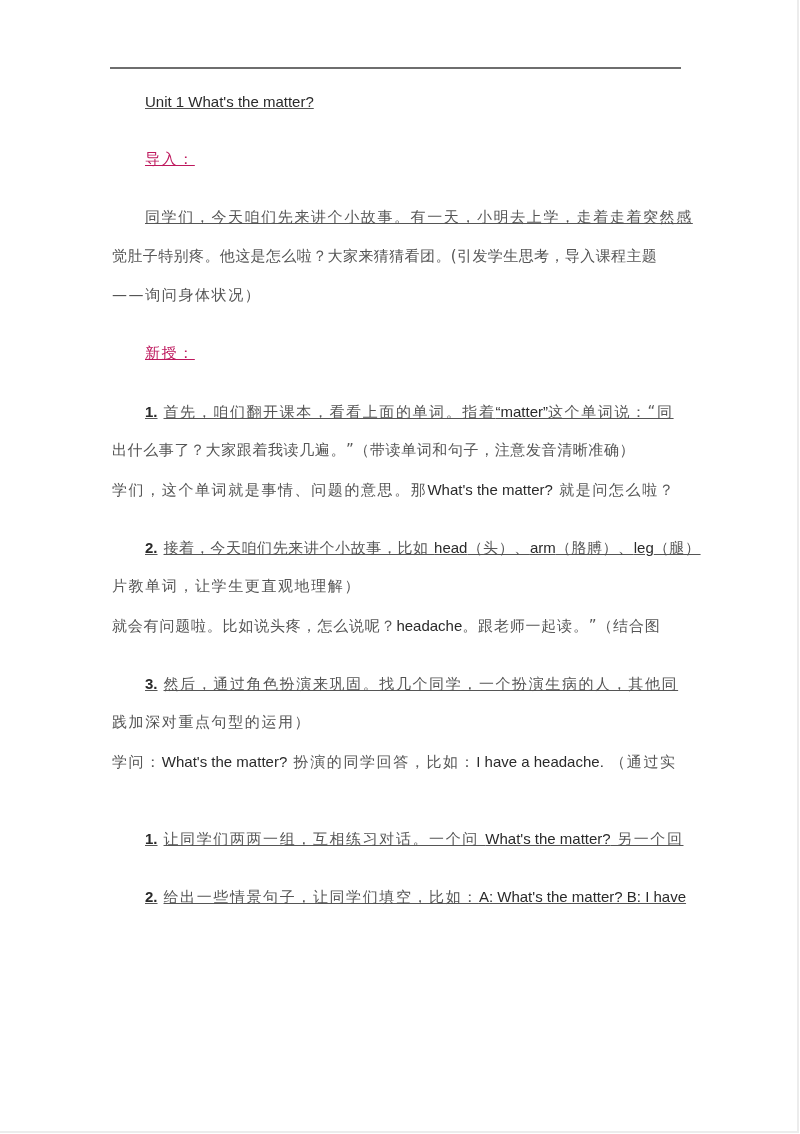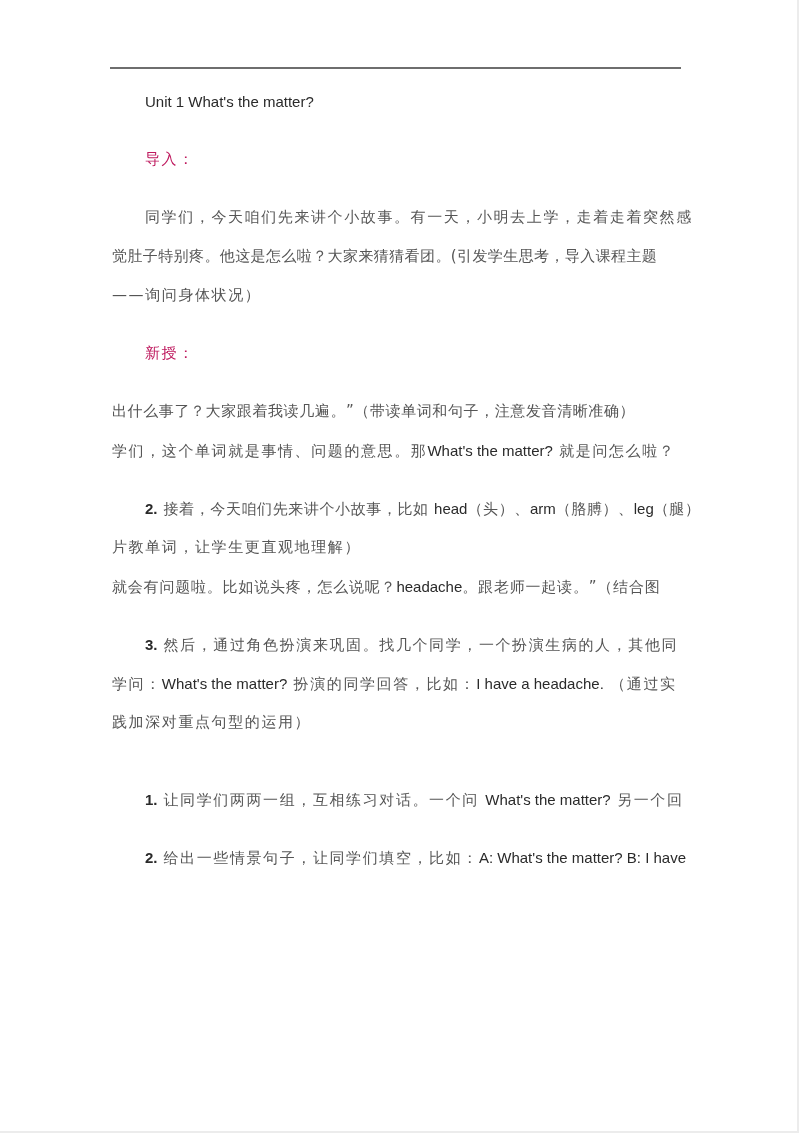--- a/index.html
+++ b/index.html
@@ -15,21 +15,21 @@
   .header-rule {
     position: absolute; left: 110px; top: 67px; width: 571px; height: 2px; background: #6e6e6e;
   }
   .content {
     position: absolute; left: 112px; top: 82px; width: 568px;
   }
   .line {
     height: 39px; line-height: 39px; font-size: 15px; color: #555;
     white-space: nowrap; letter-spacing: 1.6px;
   }
-  .indent { padding-left: 33px; }
+  .indent { padding-left: 33px; text-decoration: underline; }
   .gap { height: 19px; }
   .en { font-family: "Liberation Sans", sans-serif; color: #2a2a2a; letter-spacing: 0; font-size: 15px; }
   .title { font-family: "Liberation Sans", sans-serif; color: #2a2a2a; letter-spacing: 0; font-size: 15px; }
   .num { font-family: "Liberation Sans", sans-serif; color: #2a2a2a; font-weight: bold; letter-spacing: 0; margin-right: 6px; }
   .heading { color: #be185d; }
   .watermark {
     position: absolute; left: 378px; top: 990px; font-family: "DejaVu Sans", sans-serif;
     font-weight: bold; font-size: 78px; color: #efefef; letter-spacing: 2px; line-height: 80px;
     pointer-events: none;
   }
@@ -45,20 +45,23 @@
     <div class="gap"></div>
     <div class="line indent heading">导入：</div>
     <div class="gap"></div>
     <div class="line indent">同学们，今天咱们先来讲个小故事。有一天，小明去上学，走着走着突然感</div>
     <div class="line" style="letter-spacing:0.4px">觉肚子特别疼。他这是怎么啦？大家来猜猜看团。(引发学生思考，导入课程主题</div>
     <div class="line">——询问身体状况）</div>
     <div class="gap"></div>
     <div class="line indent heading">新授：</div>
     <div class="gap"></div>
 
+    <div class="line indent">
+      <span class="num">1.</span><span>首先，咱们翻开课本，看看上面的单词。指着</span><span class="en">“matter”</span><span>这个单词说：“同</span>
+    </div>
     <div class="line" style="letter-spacing:0.6px">
       <span>出什么事了？大家跟着我读几遍。”（带读单词和句子，注意发音清晰准确）</span>
     </div>
     <div class="line">
       <span>学们，这个单词就是事情、问题的意思。那</span><span class="en">What's the matter?</span><span> 就是问怎么啦？</span>
     </div>
     <div class="gap"></div>
 
     <div class="line indent" style="letter-spacing:0.6px">
       <span class="num">2.</span><span>接着，今天咱们先来讲个小故事，比如 </span><span class="en">head</span><span>（头）、</span><span class="en">arm</span><span>（胳膊）、</span><span class="en">leg</span><span>（腿）</span>
@@ -68,24 +71,24 @@
     </div>
     <div class="line" style="letter-spacing:0.8px">
       <span>就会有问题啦。比如说头疼，怎么说呢？</span><span class="en">headache</span><span>。跟老师一起读。”（结合图</span>
     </div>
     <div class="gap"></div>
 
     <div class="line indent">
       <span class="num">3.</span><span>然后，通过角色扮演来巩固。找几个同学，一个扮演生病的人，其他同</span>
     </div>
     <div class="line">
-      <span>学问：</span><span class="en">What's the matter?</span><span> 扮演的同学回答，比如：</span><span class="en">I have a headache.</span><span> （通过实</span>
+      <span>践加深对重点句型的运用）</span>
     </div>
     <div class="line">
-      <span>践加深对重点句型的运用）</span>
+      <span>学问：</span><span class="en">What's the matter?</span><span> 扮演的同学回答，比如：</span><span class="en">I have a headache.</span><span> （通过实</span>
     </div>
     <div class="gap"></div>
 
     <div class="gap"></div>
 
     <div class="line indent">
       <span class="num">1.</span><span>让同学们两两一组，互相练习对话。一个问 </span><span class="en">What's the matter?</span><span> 另一个回</span>
     </div>
     <div class="gap"></div>
 

